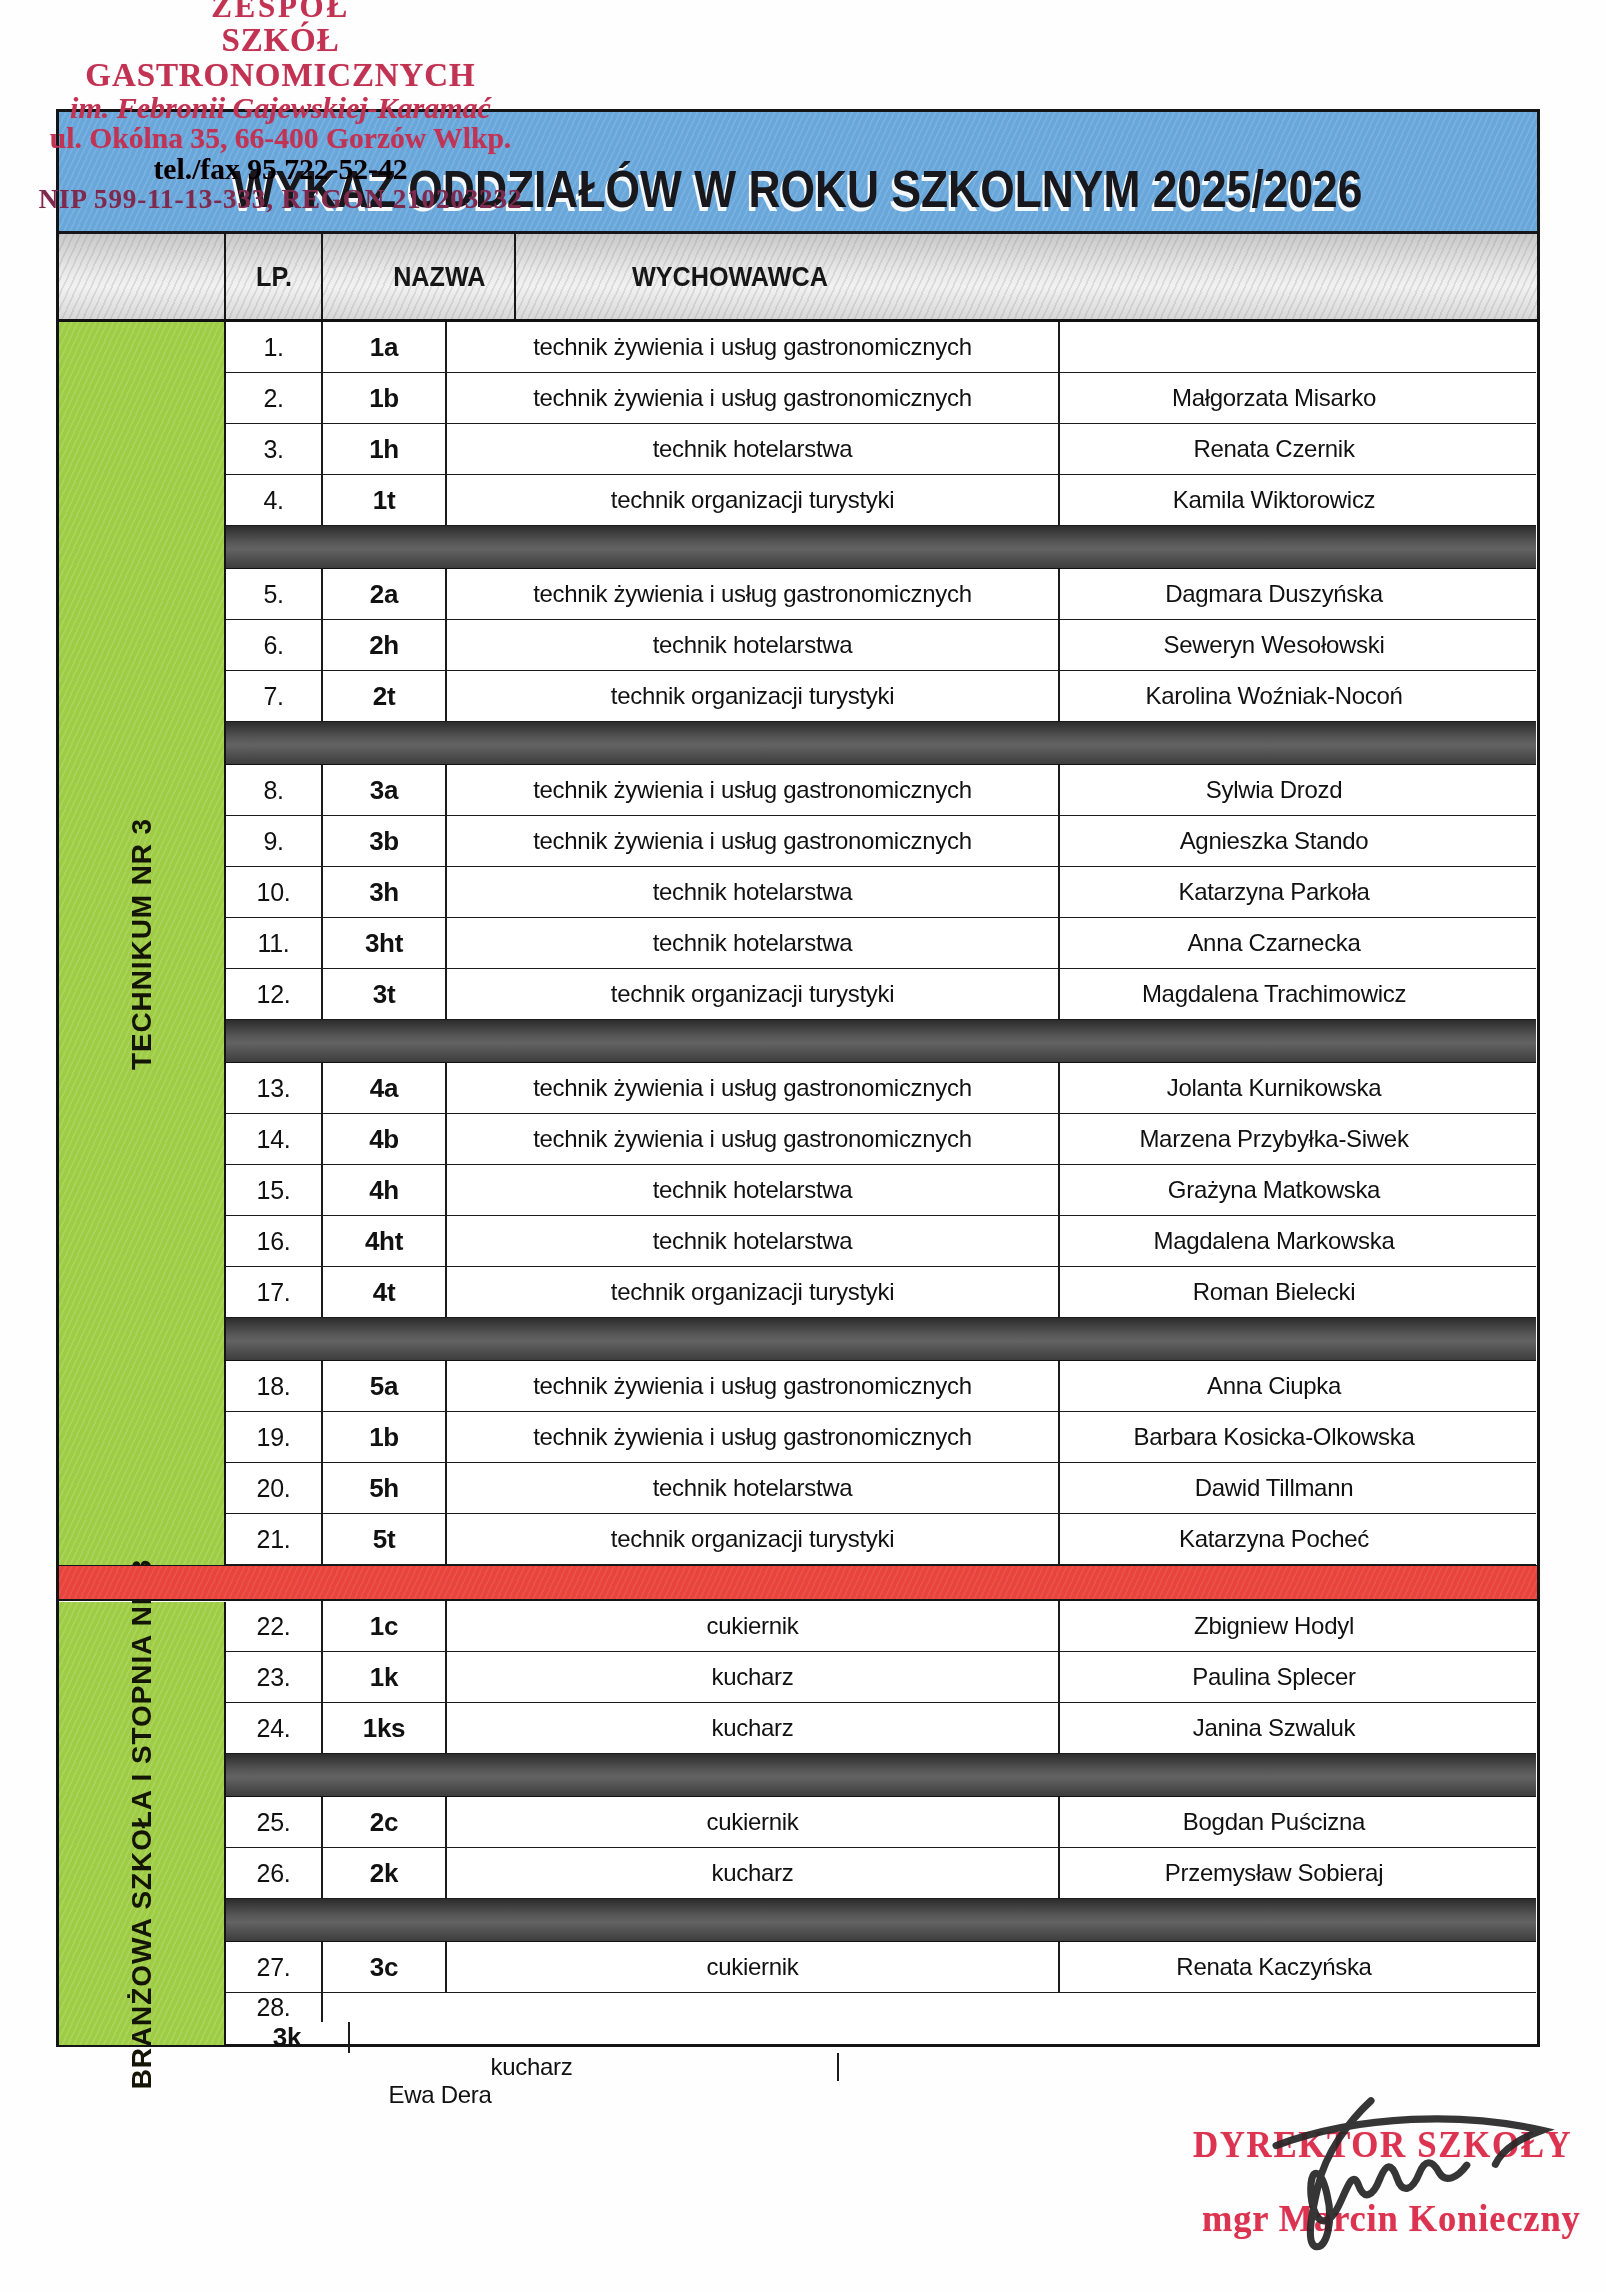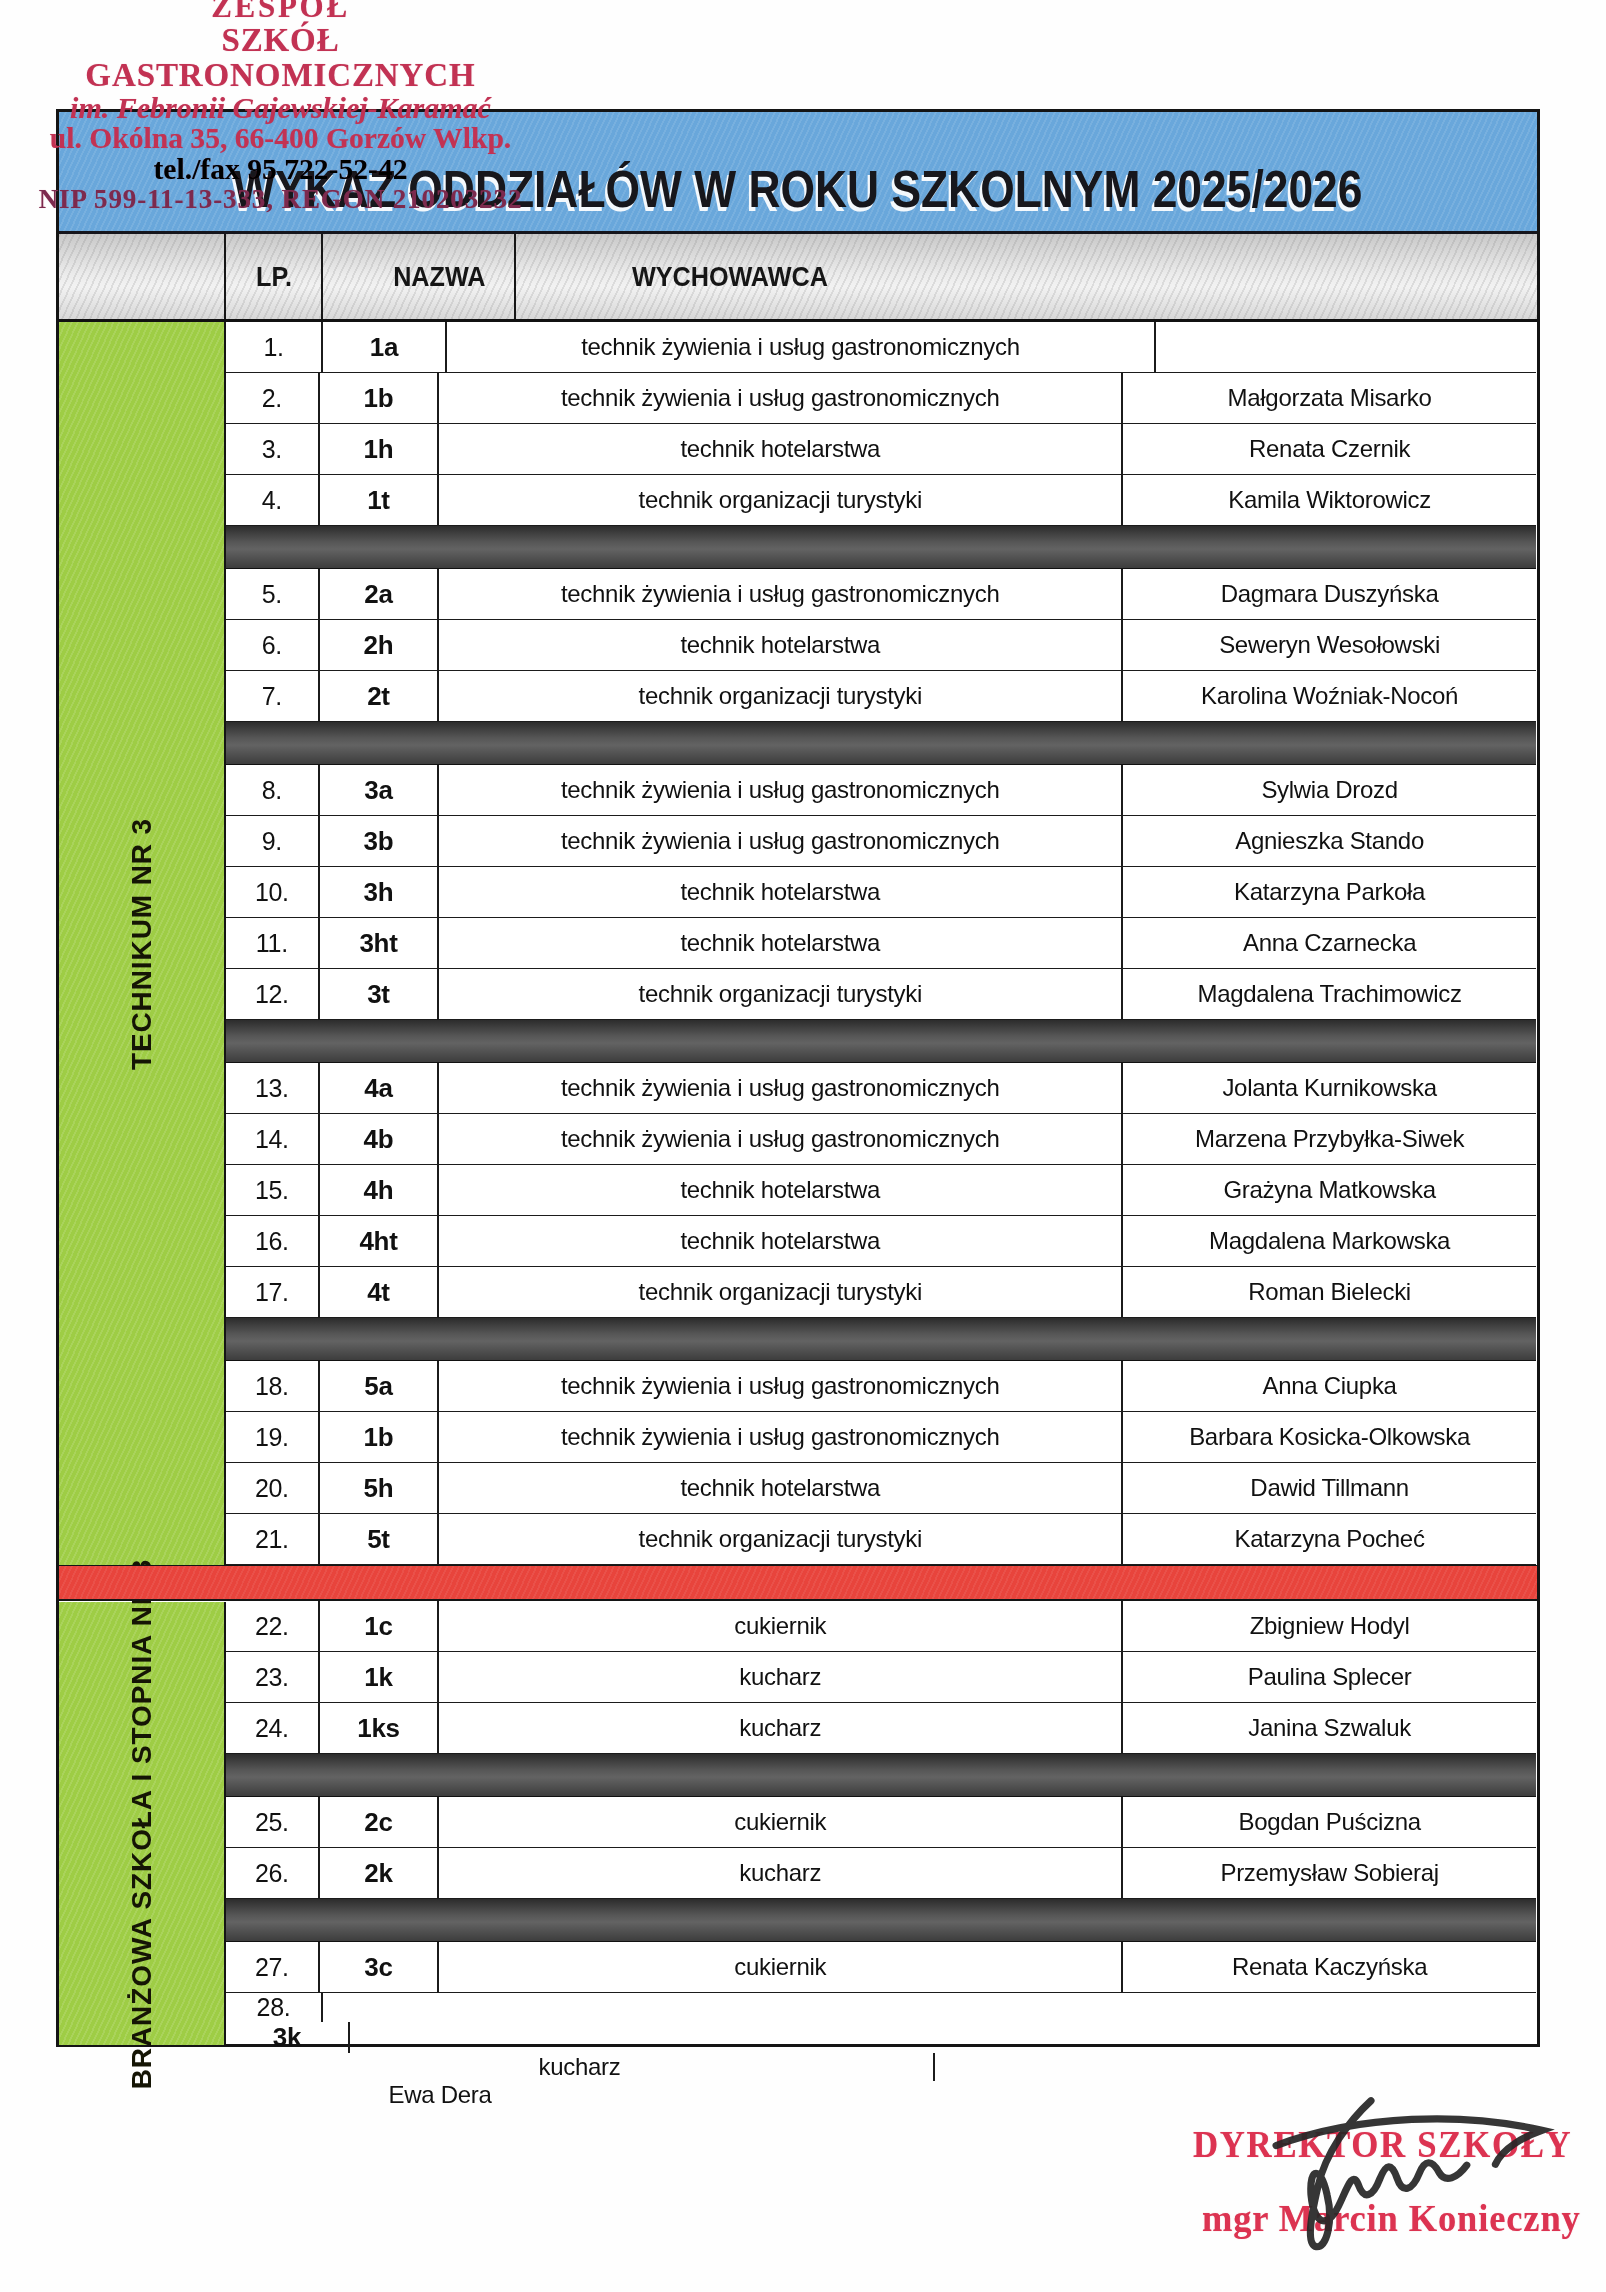--- a/index.html
+++ b/index.html
@@ -90,21 +90,21 @@
     border-bottom:1.8px solid #1b1b1b;box-sizing:border-box;background:#fff;
   }
   .trow.last{border-bottom:none;flex-direction:column;}
   .tc{
     display:flex;align-items:center;justify-content:center;
     box-sizing:border-box;border-right:2.7px solid #1b1b1b;
     font-size:24px;color:#111;letter-spacing:-0.3px;white-space:nowrap;
   }
   .tc.c-lp{width:97px;font-size:25px;}
   .tc.c-nazwa{width:124px;font-weight:bold;font-size:26px;}
-  .tc.c-zawod{width:709px;}
+  .tc.c-zawod{width:613px;}
   .tc.c-wych{width:428px;border-right:none;}
 
   .sep-dark{
     height:43px;margin-left:167px;width:1310px;box-sizing:border-box;
     background:linear-gradient(180deg,#2c2c2c 0%,#565656 38%,#636363 55%,#3d3d3d 100%);
     border-bottom:1.8px solid #111;
   }
   .sep-red{
     height:36px;width:1478px;box-sizing:border-box;position:relative;z-index:3;
     background:

